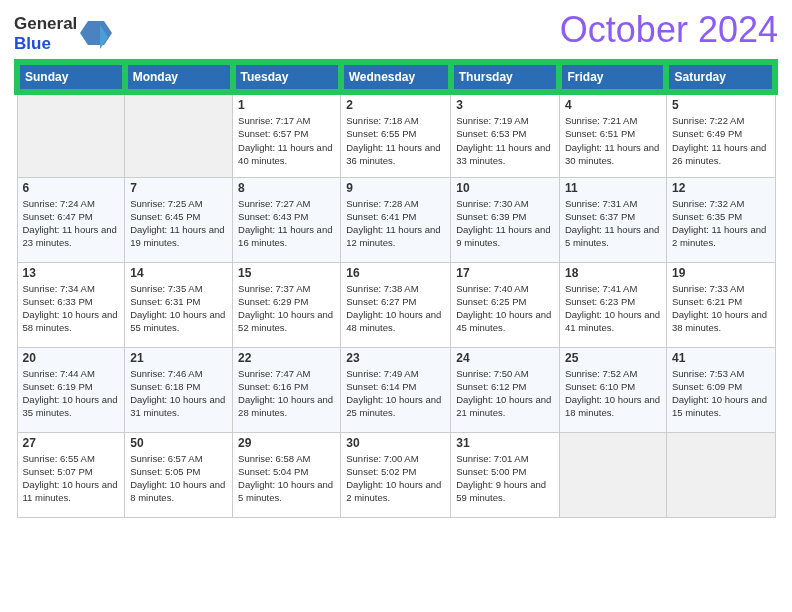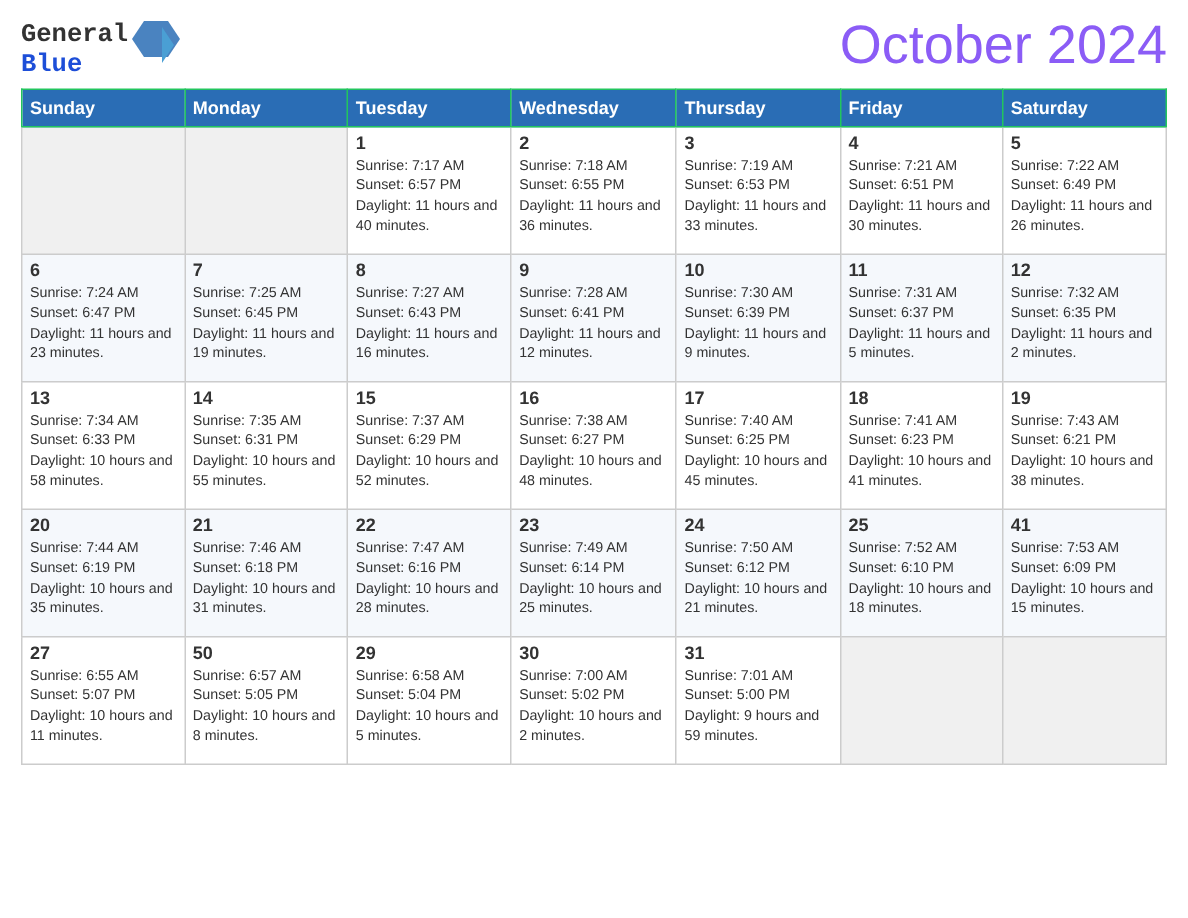--- a/index.html
+++ b/index.html
@@ -43,21 +43,21 @@
       border-collapse: collapse;
       border: 1px solid #bbb;
     }
     .calendar th {
       background-color: #2a6db5;
       color: #fff;
       font-size: 12px;
       font-weight: bold;
       text-align: left;
       padding: 5px 5px;
-      border: 1px solid #22c55e;
+      border: 6px solid #22c55e;
     }
     .calendar td {
       vertical-align: top;
       padding: 3px 5px 3px 5px;
       border: 1px solid #ccc;
       font-size: 10px;
       color: #333;
       width: 113px;
       height: 85px;
       background: #fff;
@@ -83,21 +83,21 @@
       background: #f0f0f0 !important;
     }
   </style>
 </head>
 <body>
 
 <div class="container">
   <div class="header">
     <div class="logo">
       <div>
-        <div style="display:flex;align-items:flex-start;font-family:Liberation Mono, monospace;">
+        <div style="display:flex;align-items:flex-end;">
           <div style="font-size:17px;font-weight:bold;color:#333;line-height:1.15;">
             <span style="display:block;">General</span>
             <span style="display:block;color:#1d4ed8;">Blue</span>
           </div>
           <svg width="32" height="32" viewBox="0 0 32 32" style="margin-left:3px;">
             <polygon points="8,24 24,24 32,12 24,0 8,0 0,12" fill="#2a6db5" opacity="0.85"></polygon>
             <polygon points="20,4 28,16 20,28" fill="#4a9fd4"></polygon>
           </svg>
         </div>
       </div>
@@ -268,21 +268,21 @@
             <span class="day-number">18</span>
             <div class="day-info">
               <div>Sunrise: 7:41 AM</div>
               <div>Sunset: 6:23 PM</div>
               <div>Daylight: 10 hours and 41 minutes.</div>
             </div>
           </td>
           <td>
             <span class="day-number">19</span>
             <div class="day-info">
-              <div>Sunrise: 7:43 AM</div>
+              <div>Sunrise: 7:33 AM</div>
               <div>Sunset: 6:21 PM</div>
               <div>Daylight: 10 hours and 38 minutes.</div>
             </div>
           </td>
         </tr>
         <tr>
           <td>
             <span class="day-number">20</span>
             <div class="day-info">
               <div>Sunrise: 7:44 AM</div>

